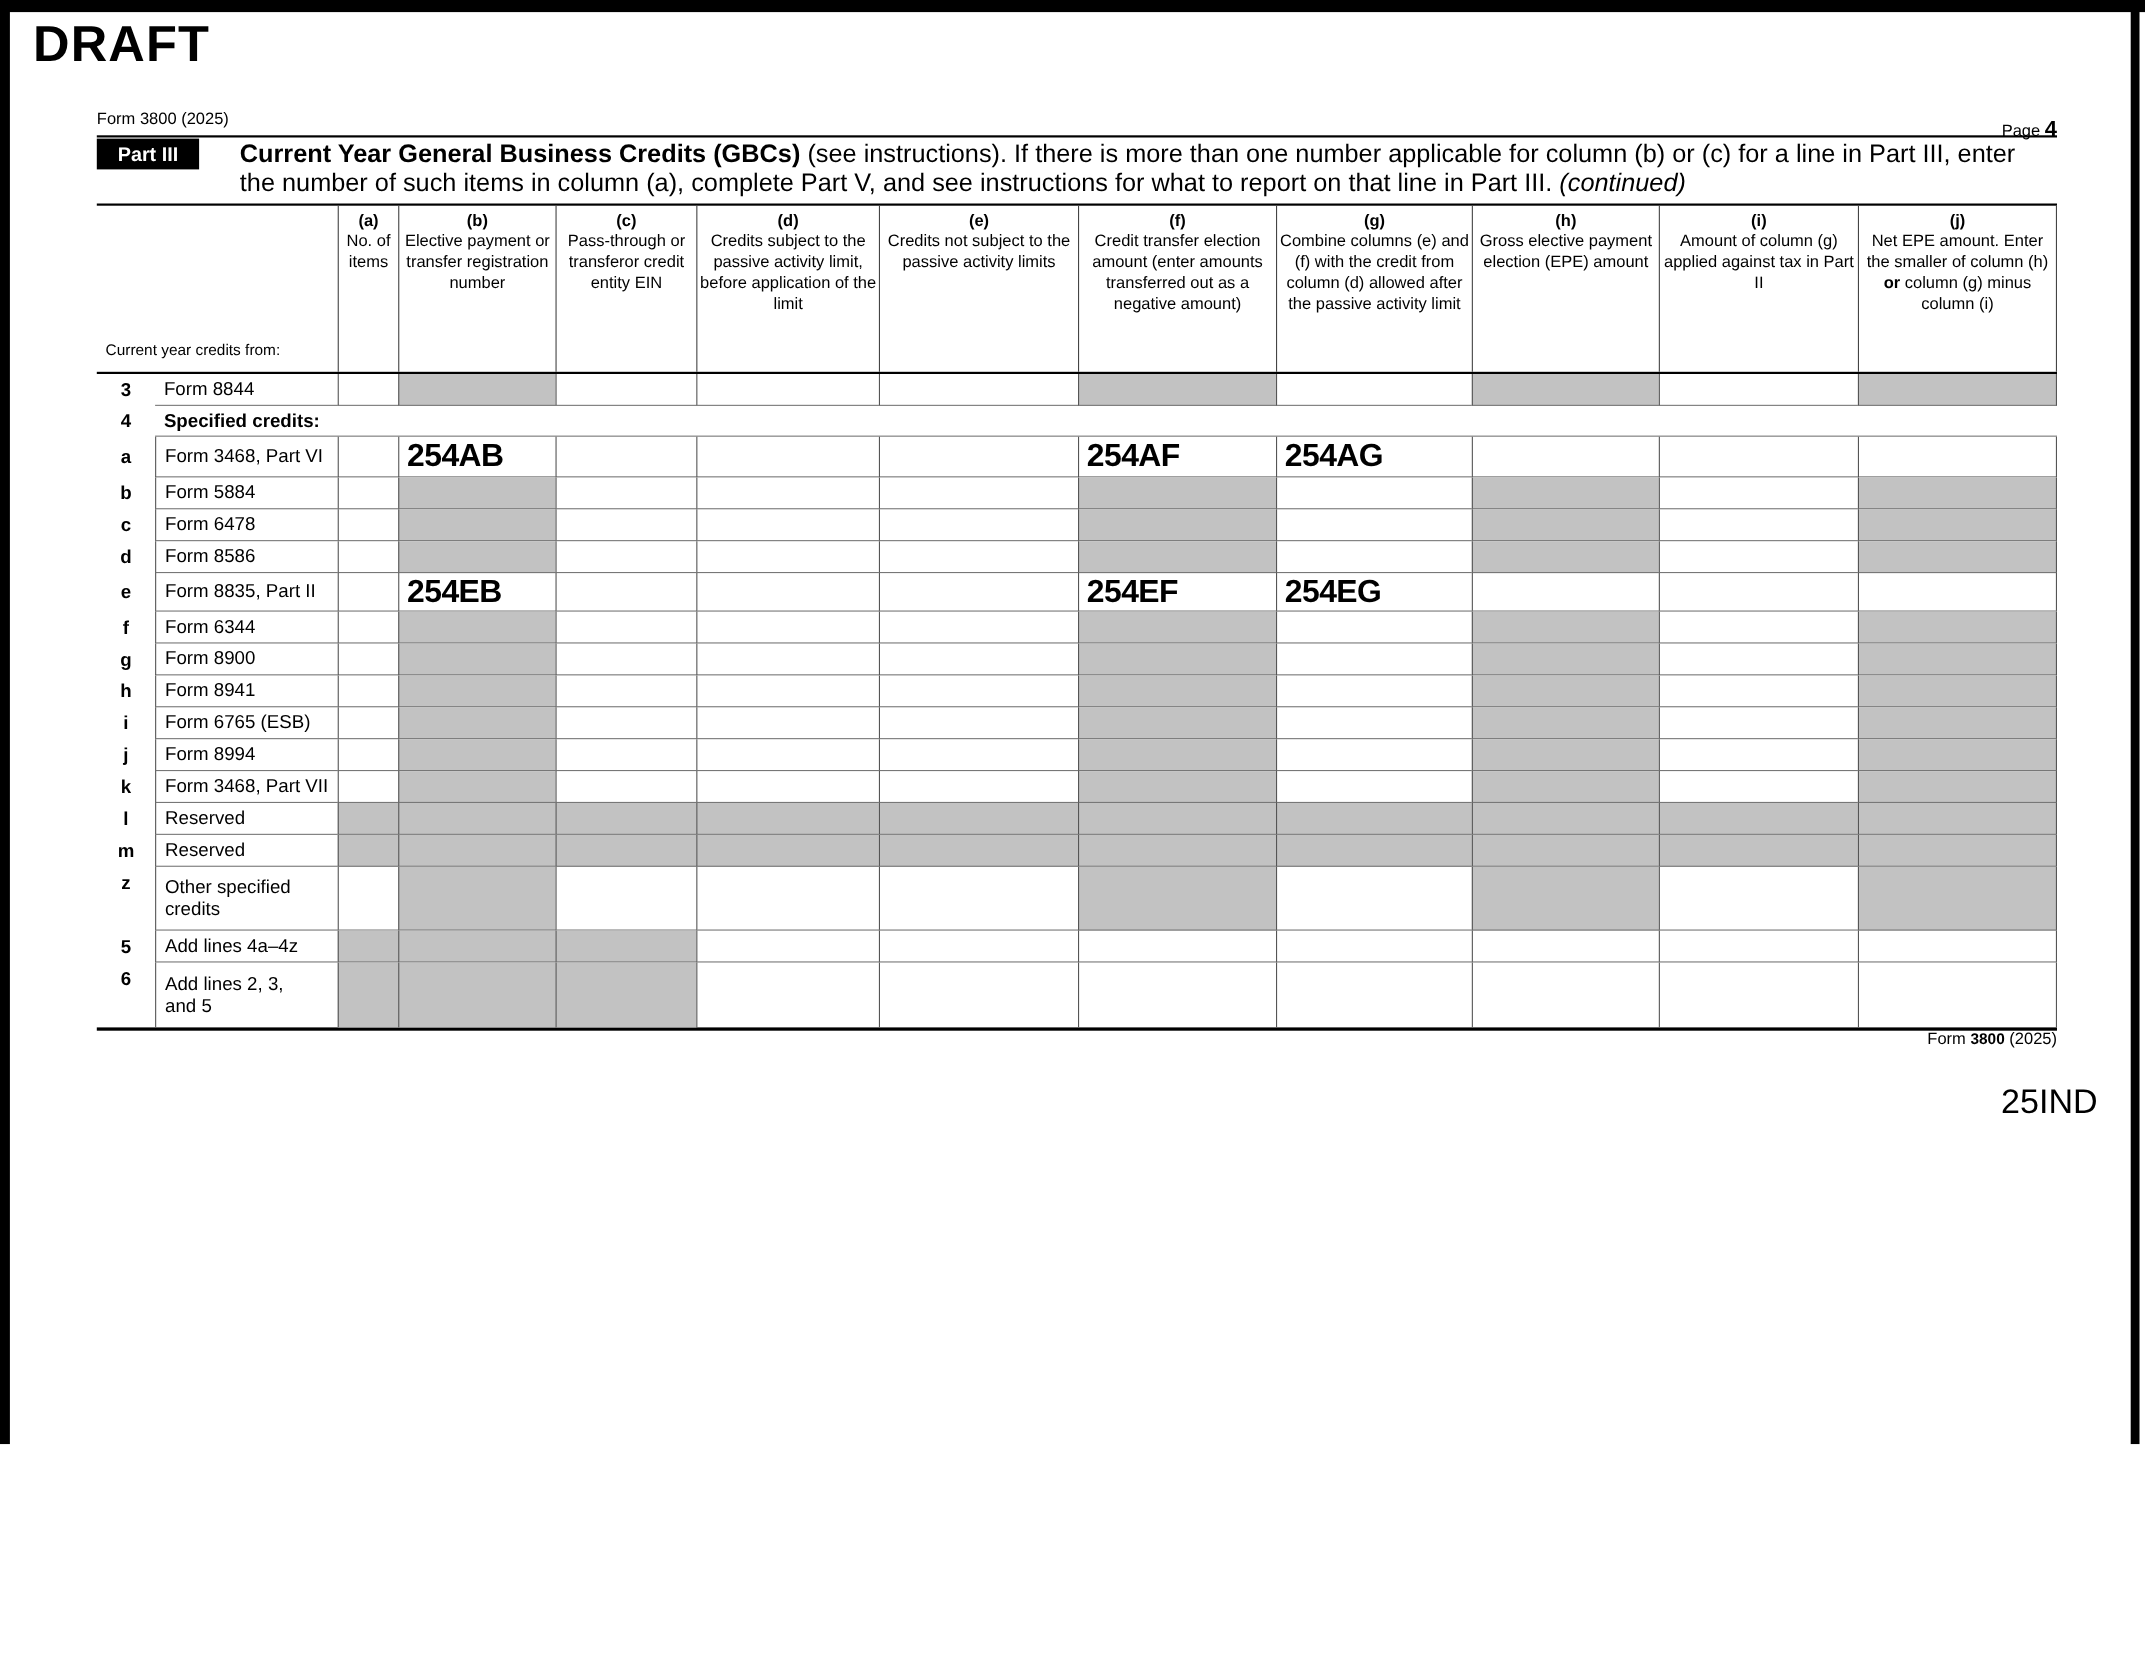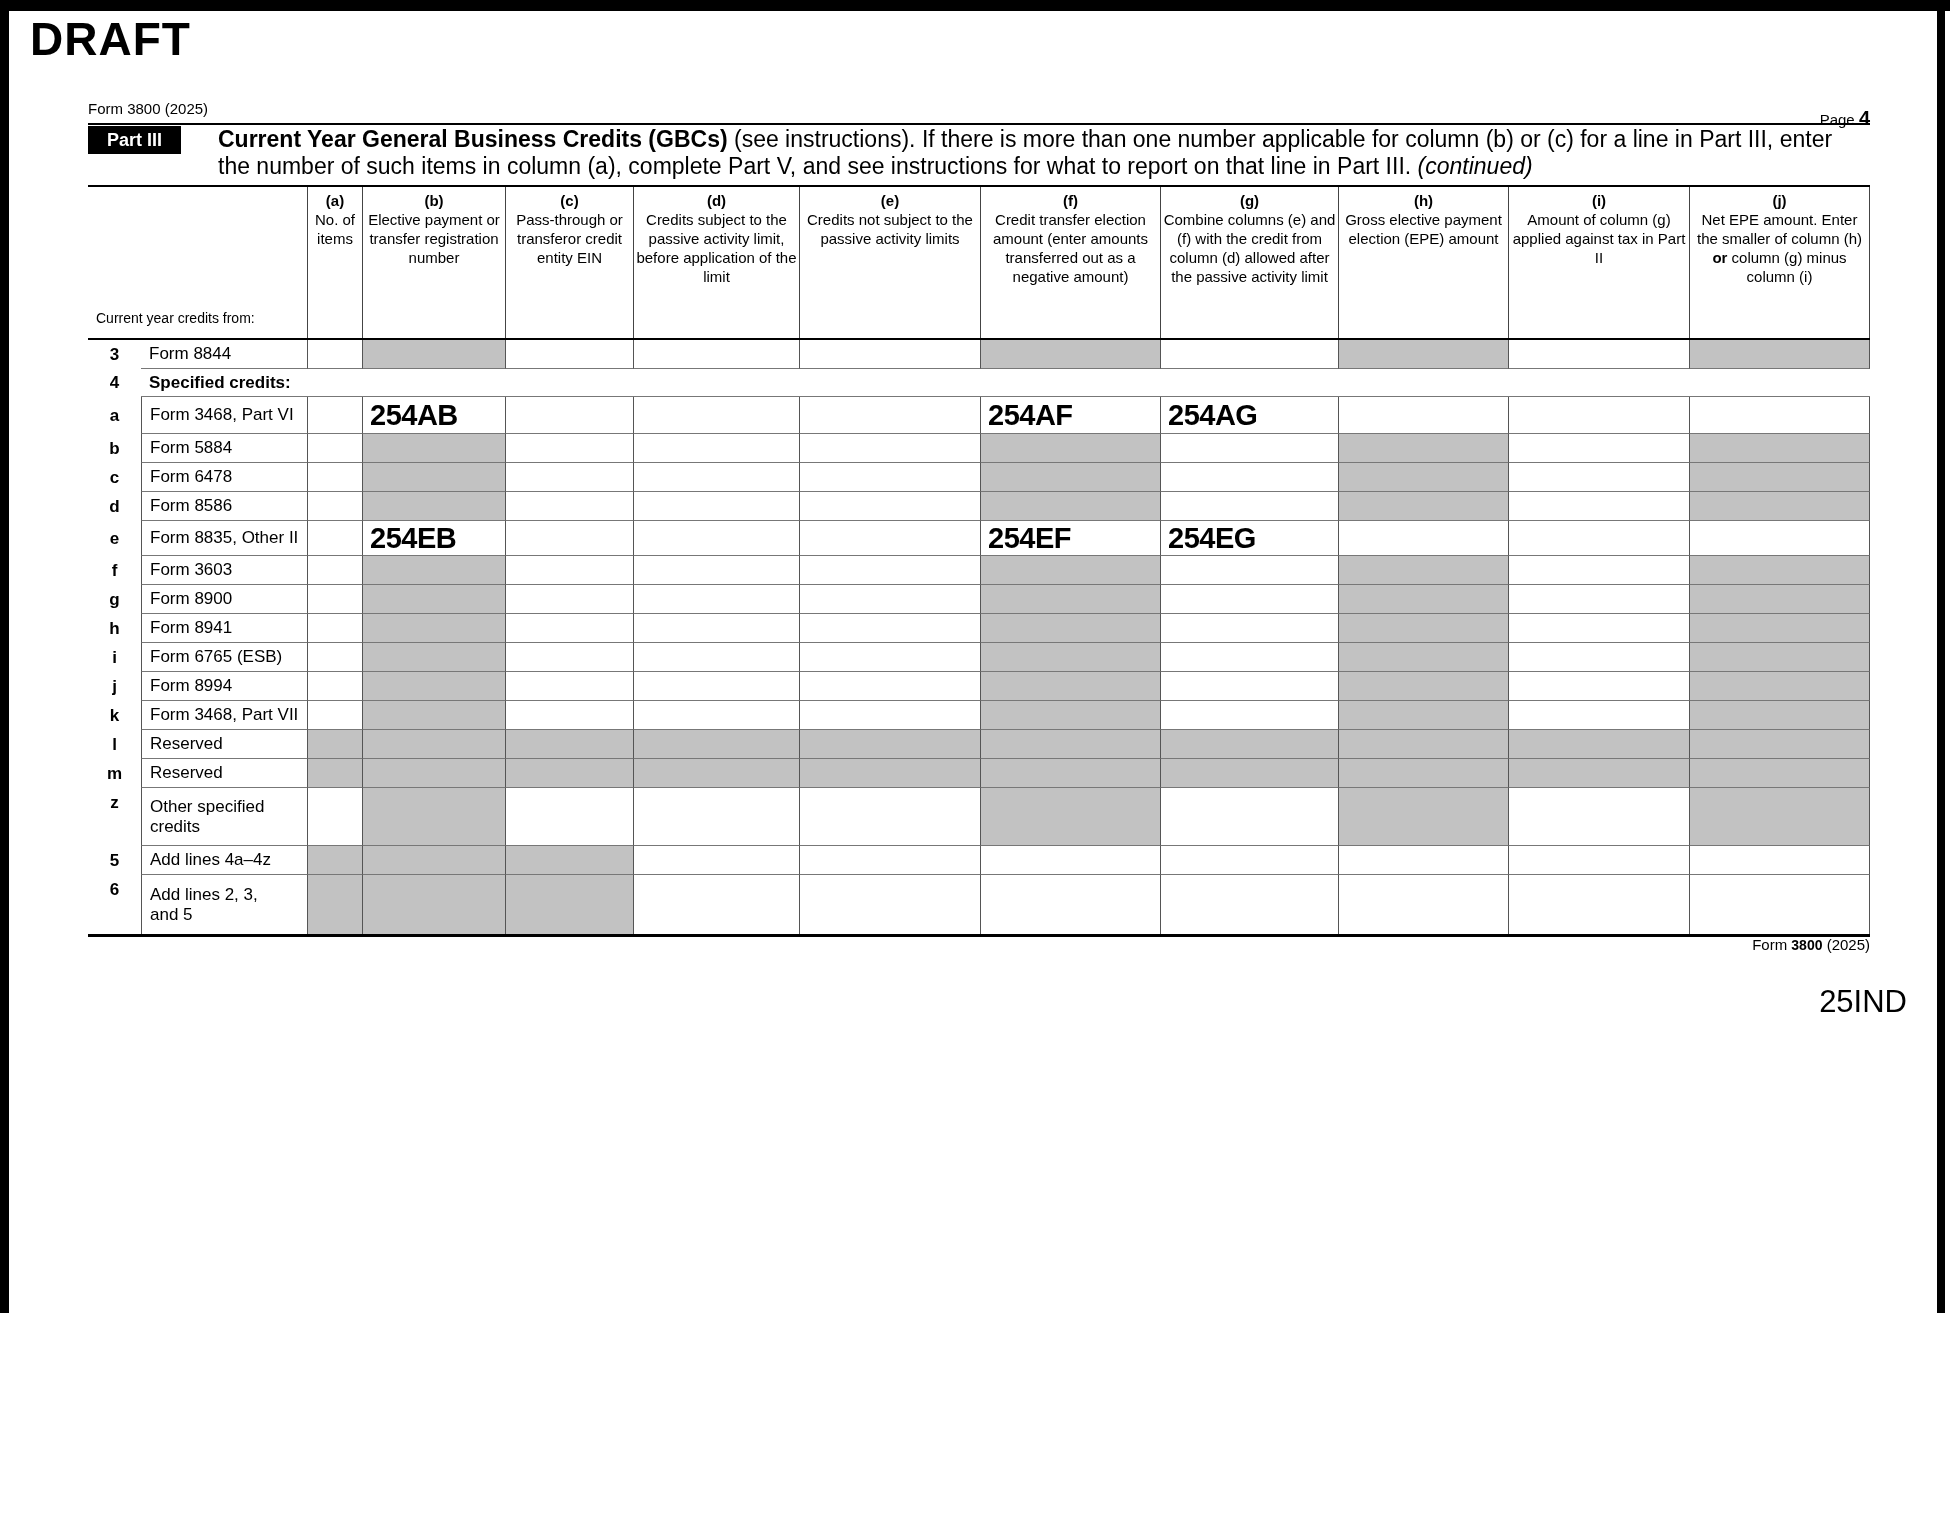--- a/index.html
+++ b/index.html
@@ -194,41 +194,41 @@
           <div class="cell"></div>
           <div class="cell"></div>
           <div class="cell gray"></div>
           <div class="cell"></div>
           <div class="cell gray"></div>
           <div class="cell"></div>
           <div class="cell gray last"></div>
         </div>
         <div class="row row-e" style="height: 35px;">
           <div class="numcell">e</div>
-          <div class="desccell">Form 8835, Other II</div>
+          <div class="desccell">Form 8835, Part II</div>
           <div class="cell"></div>
           <div class="cell">
             <span class="val">254EB</span>
           </div>
           <div class="cell"></div>
           <div class="cell"></div>
           <div class="cell"></div>
           <div class="cell">
             <span class="val">254EF</span>
           </div>
           <div class="cell">
             <span class="val">254EG</span>
           </div>
           <div class="cell"></div>
           <div class="cell"></div>
           <div class="cell last"></div>
         </div>
         <div class="row row-f" style="height: 29px;">
           <div class="numcell">f</div>
-          <div class="desccell">Form 3603</div>
+          <div class="desccell">Form 6344</div>
           <div class="cell"></div>
           <div class="cell gray"></div>
           <div class="cell"></div>
           <div class="cell"></div>
           <div class="cell"></div>
           <div class="cell gray"></div>
           <div class="cell"></div>
           <div class="cell gray"></div>
           <div class="cell"></div>
           <div class="cell gray last"></div>

